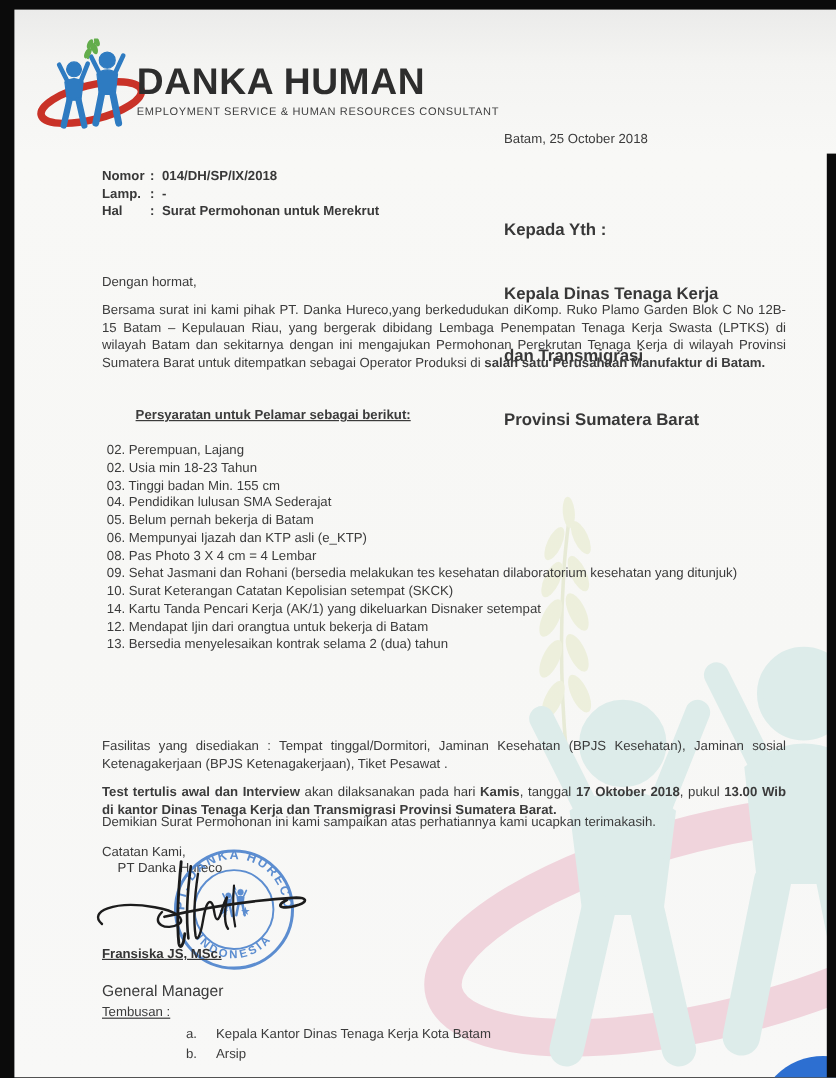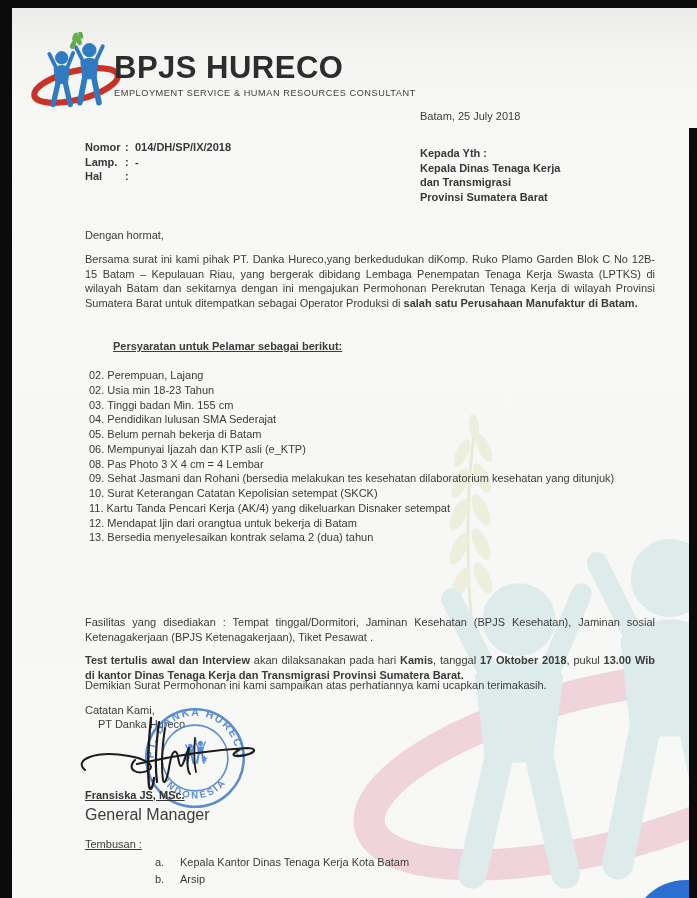--- a/index.html
+++ b/index.html
@@ -30,29 +30,29 @@
   }
   .brand-tagline {
     font-size:9.2px; letter-spacing:0.55px; color:#3e3e3e; margin-top:2px; white-space:nowrap;
   }
 
   
   .ref-row { display:flex; font-weight:bold; font-size:11px; line-height:14.6px; color:#383838; }
   .ref-label { width:40px; }
   .ref-colon { width:10px; }
 
-  .recipient-line { font-weight:bold; font-size:11px; line-height:14.7px; color:#383838; }
+  .recipient-line { font-weight:bold; font-size:14px; line-height:14.7px; color:#383838;margin-top:38px; }
 
   .req-list > div { font-size:11px; line-height:14.75px; color:#3b3b3b; }
 
   .cc-row { display:flex; font-size:11px; line-height:16.5px; color:#3b3b3b; }
   .cc-label { width:25px; }
 
   .sig-name { font-size:11px; font-weight:bold; text-decoration:underline; color:#343434; }
-  .sig-title { font-size:16px; color:#3b3b3b; margin-top:2px; }
+  .sig-title { font-size:13px; color:#3b3b3b; margin-top:14px; }
 
   .blue-dot {
     position:absolute; left:618px; top:872px; width:112px; height:112px;
     border-radius:50%; background:#2d6fd1;
   }
 </style>
 </head>
 <body>
 
 <div class="paper">
@@ -115,40 +115,41 @@
     <g fill="#63ad4c">
       <path d="M47,18 C49,10 52,4 56,1" stroke="#63ad4c" stroke-width="1.6" fill="none"></path>
       <ellipse cx="47" cy="13" rx="2.6" ry="5" transform="rotate(28 47 13)"></ellipse>
       <ellipse cx="53" cy="9" rx="2.6" ry="5" transform="rotate(-18 53 9)"></ellipse>
       <ellipse cx="49" cy="5" rx="2.4" ry="4.6" transform="rotate(24 49 5)"></ellipse>
       <ellipse cx="55" cy="3" rx="2.2" ry="4.2" transform="rotate(-20 55 3)"></ellipse>
     </g>
   </svg>
 
   <div class="abs" style="left:102px; top:42px;">
-    <div class="brand-name">BPJS HURECO</div>
+    <div class="brand-name">DANKA HUMAN</div>
     <div class="brand-tagline">EMPLOYMENT SERVICE &amp; HUMAN RESOURCES CONSULTANT</div>
   </div>
 
-  <div class="abs t" style="left:408px; top:101px;">Batam,  25 July 2018</div>
+  <div class="abs t" style="left:408px; top:101px;">Batam,  25 October 2018</div>
 
   <div class="abs" style="left:73px; top:132px;">
       <div class="ref-row">
         <span class="ref-label">Nomor</span>
         <span class="ref-colon">:</span>
         <span>014/DH/SP/IX/2018</span>
       </div>
       <div class="ref-row">
         <span class="ref-label">Lamp.</span>
         <span class="ref-colon">:</span>
         <span>-</span>
       </div>
       <div class="ref-row">
         <span class="ref-label">Hal</span>
         <span class="ref-colon">:</span>
+        <span>Surat Permohonan untuk Merekrut</span>
       </div>
     </div>
 
   <div class="abs" style="left:408px; top:138px;">
     <div class="recipient-line">Kepada Yth :</div>
     <div>
         <div class="recipient-line">Kepala Dinas Tenaga Kerja</div>
         <div class="recipient-line">dan Transmigrasi</div>
         <div class="recipient-line">Provinsi Sumatera Barat</div>
       </div>
@@ -163,21 +164,21 @@
   <div class="abs req-list" style="left:77px; top:360px;">
       <div>02. Perempuan,  Lajang</div>
       <div>02. Usia min 18-23 Tahun</div>
       <div>03. Tinggi badan Min. 155 cm</div>
       <div>04. Pendidikan lulusan SMA Sederajat</div>
       <div>05. Belum pernah bekerja di Batam</div>
       <div>06. Mempunyai Ijazah dan KTP asli (e_KTP)</div>
       <div>08. Pas Photo 3 X 4 cm = 4 Lembar</div>
       <div>09. Sehat Jasmani dan Rohani (bersedia melakukan tes kesehatan dilaboratorium kesehatan yang ditunjuk)</div>
       <div>10. Surat Keterangan Catatan Kepolisian setempat (SKCK)</div>
-      <div>11. Kartu Tanda Pencari Kerja (AK/4) yang dikeluarkan Disnaker setempat</div>
+      <div>14. Kartu Tanda Pencari Kerja (AK/1) yang dikeluarkan Disnaker setempat</div>
       <div>12. Mendapat Ijin dari orangtua untuk bekerja di Batam</div>
       <div>13. Bersedia menyelesaikan kontrak selama 2 (dua) tahun</div>
     </div>
 
   <div class="abs t just" style="left:73px; top:607px; width:570px;">Fasilitas yang disediakan : Tempat tinggal/Dormitori, Jaminan Kesehatan (BPJS Kesehatan), Jaminan sosial Ketenagakerjaan (BPJS Ketenagakerjaan), Tiket Pesawat .</div>
 
   <div class="abs t just" style="left:73px; top:621px; width:570px;margin-top:24px;"><span class="b">Test  tertulis awal dan Interview</span><span> akan dilaksanakan pada hari </span><span class="b">Kamis</span><span>, tanggal </span><span class="b">17 Oktober  2018</span><span>, pukul </span><span class="b">13.00 Wib di kantor Dinas Tenaga Kerja dan Transmigrasi Provinsi Sumatera Barat.</span></div>
 
   <div class="abs t" style="left:73px; top:670px; width:570px;">Demikian Surat Permohonan ini kami sampaikan atas perhatiannya kami ucapkan terimakasih.</div>
 

